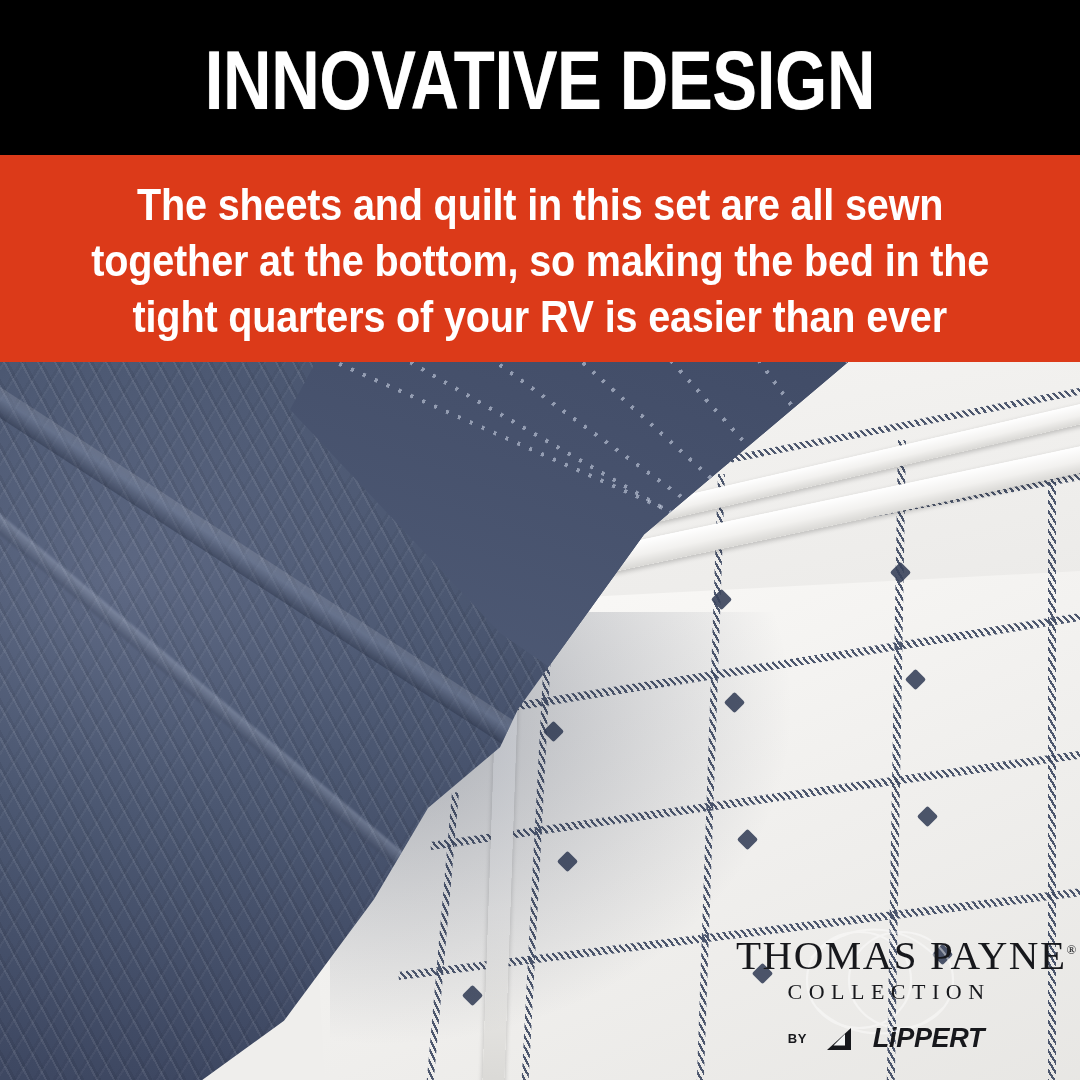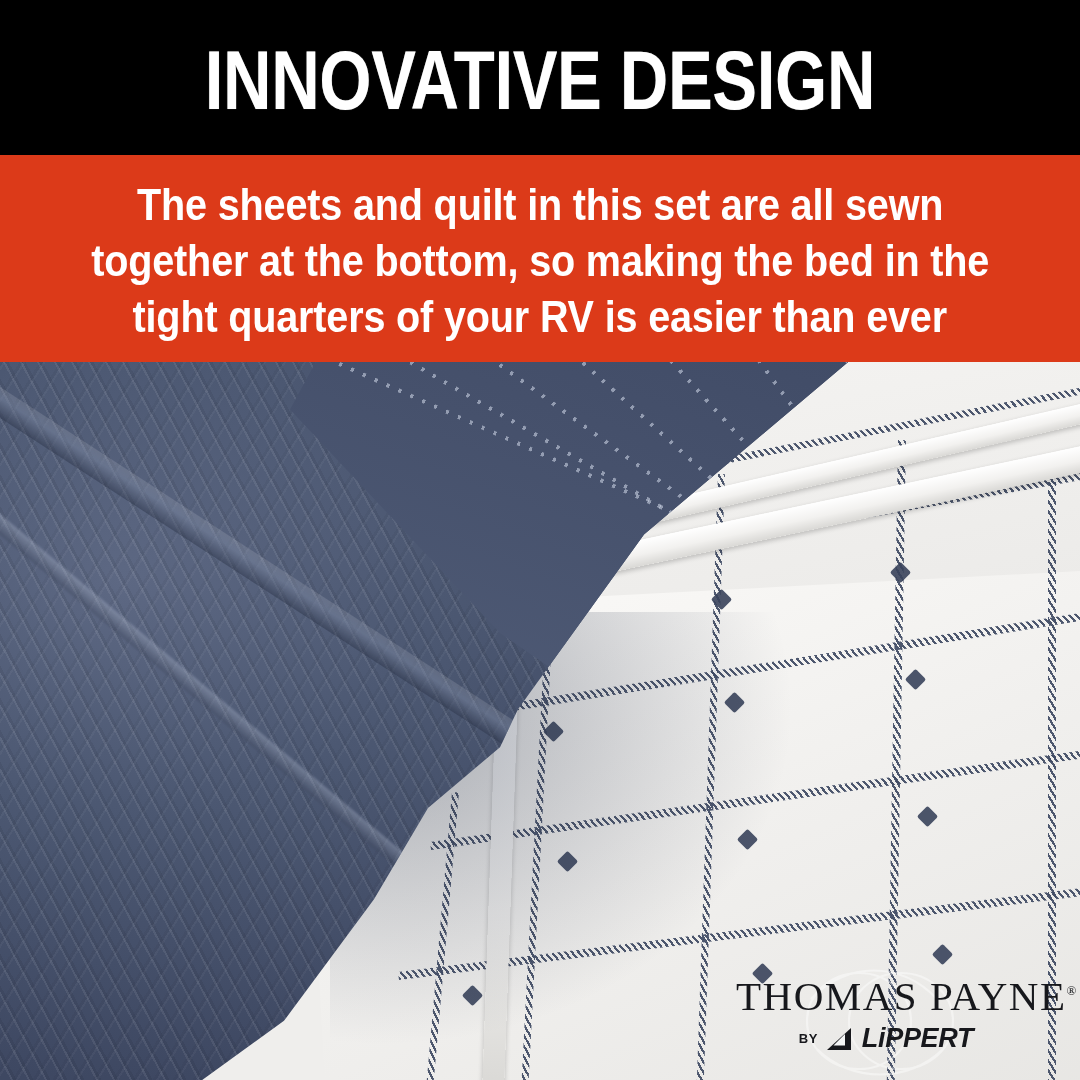--- a/index.html
+++ b/index.html
@@ -223,25 +223,25 @@
     position:relative;
     font-family:"Liberation Serif","DejaVu Serif",serif;
     font-size:22px;
     line-height:30px;
     letter-spacing:6.5px;
     padding-left:6px;
     white-space:nowrap;
   }
   #logo-by-row {
     position:relative;
-    margin-top:7px;
+    margin-top:18px;
     display:flex;
     align-items:center;
     justify-content:center;
-    gap:7px;
+    gap:18px;
     white-space:nowrap;
   }
   #logo-by {
     font-family:"Liberation Sans",sans-serif;
     font-weight:bold;
     font-size:13px;
     letter-spacing:0.5px;
   }
   #logo-lippert-mark { display:block; }
   #logo-lippert {
@@ -329,20 +329,21 @@
         <g fill="none" stroke="#ffffff" stroke-width="2.2" opacity="0.85">
           <ellipse cx="108" cy="62" rx="52" ry="48"></ellipse>
           <ellipse cx="150" cy="62" rx="52" ry="48"></ellipse>
           <path d="M60 40 C 95 2, 150 2, 186 40"></path>
           <path d="M66 90 C 100 124, 158 124, 192 90"></path>
         </g>
       </svg>
 
       <div id="logo-brand"><span>THOMAS PAYNE</span><span id="logo-reg">®</span></div>
 
+      <div id="logo-collection">COLLECTION</div>
 
       <div id="logo-by-row">
         <span id="logo-by">BY</span>
         <svg id="logo-lippert-mark" width="30" height="26" viewBox="0 0 30 26">
           <path d="M26 2 L26 24 L2 24 Z" fill="#17181c"></path>
           <path d="M20 8 L20 19.5 L8.5 19.5 Z" fill="#ffffff" opacity="0.96"></path>
         </svg>
         <span id="logo-lippert">LiPPERT</span>
       </div>
     </div>

